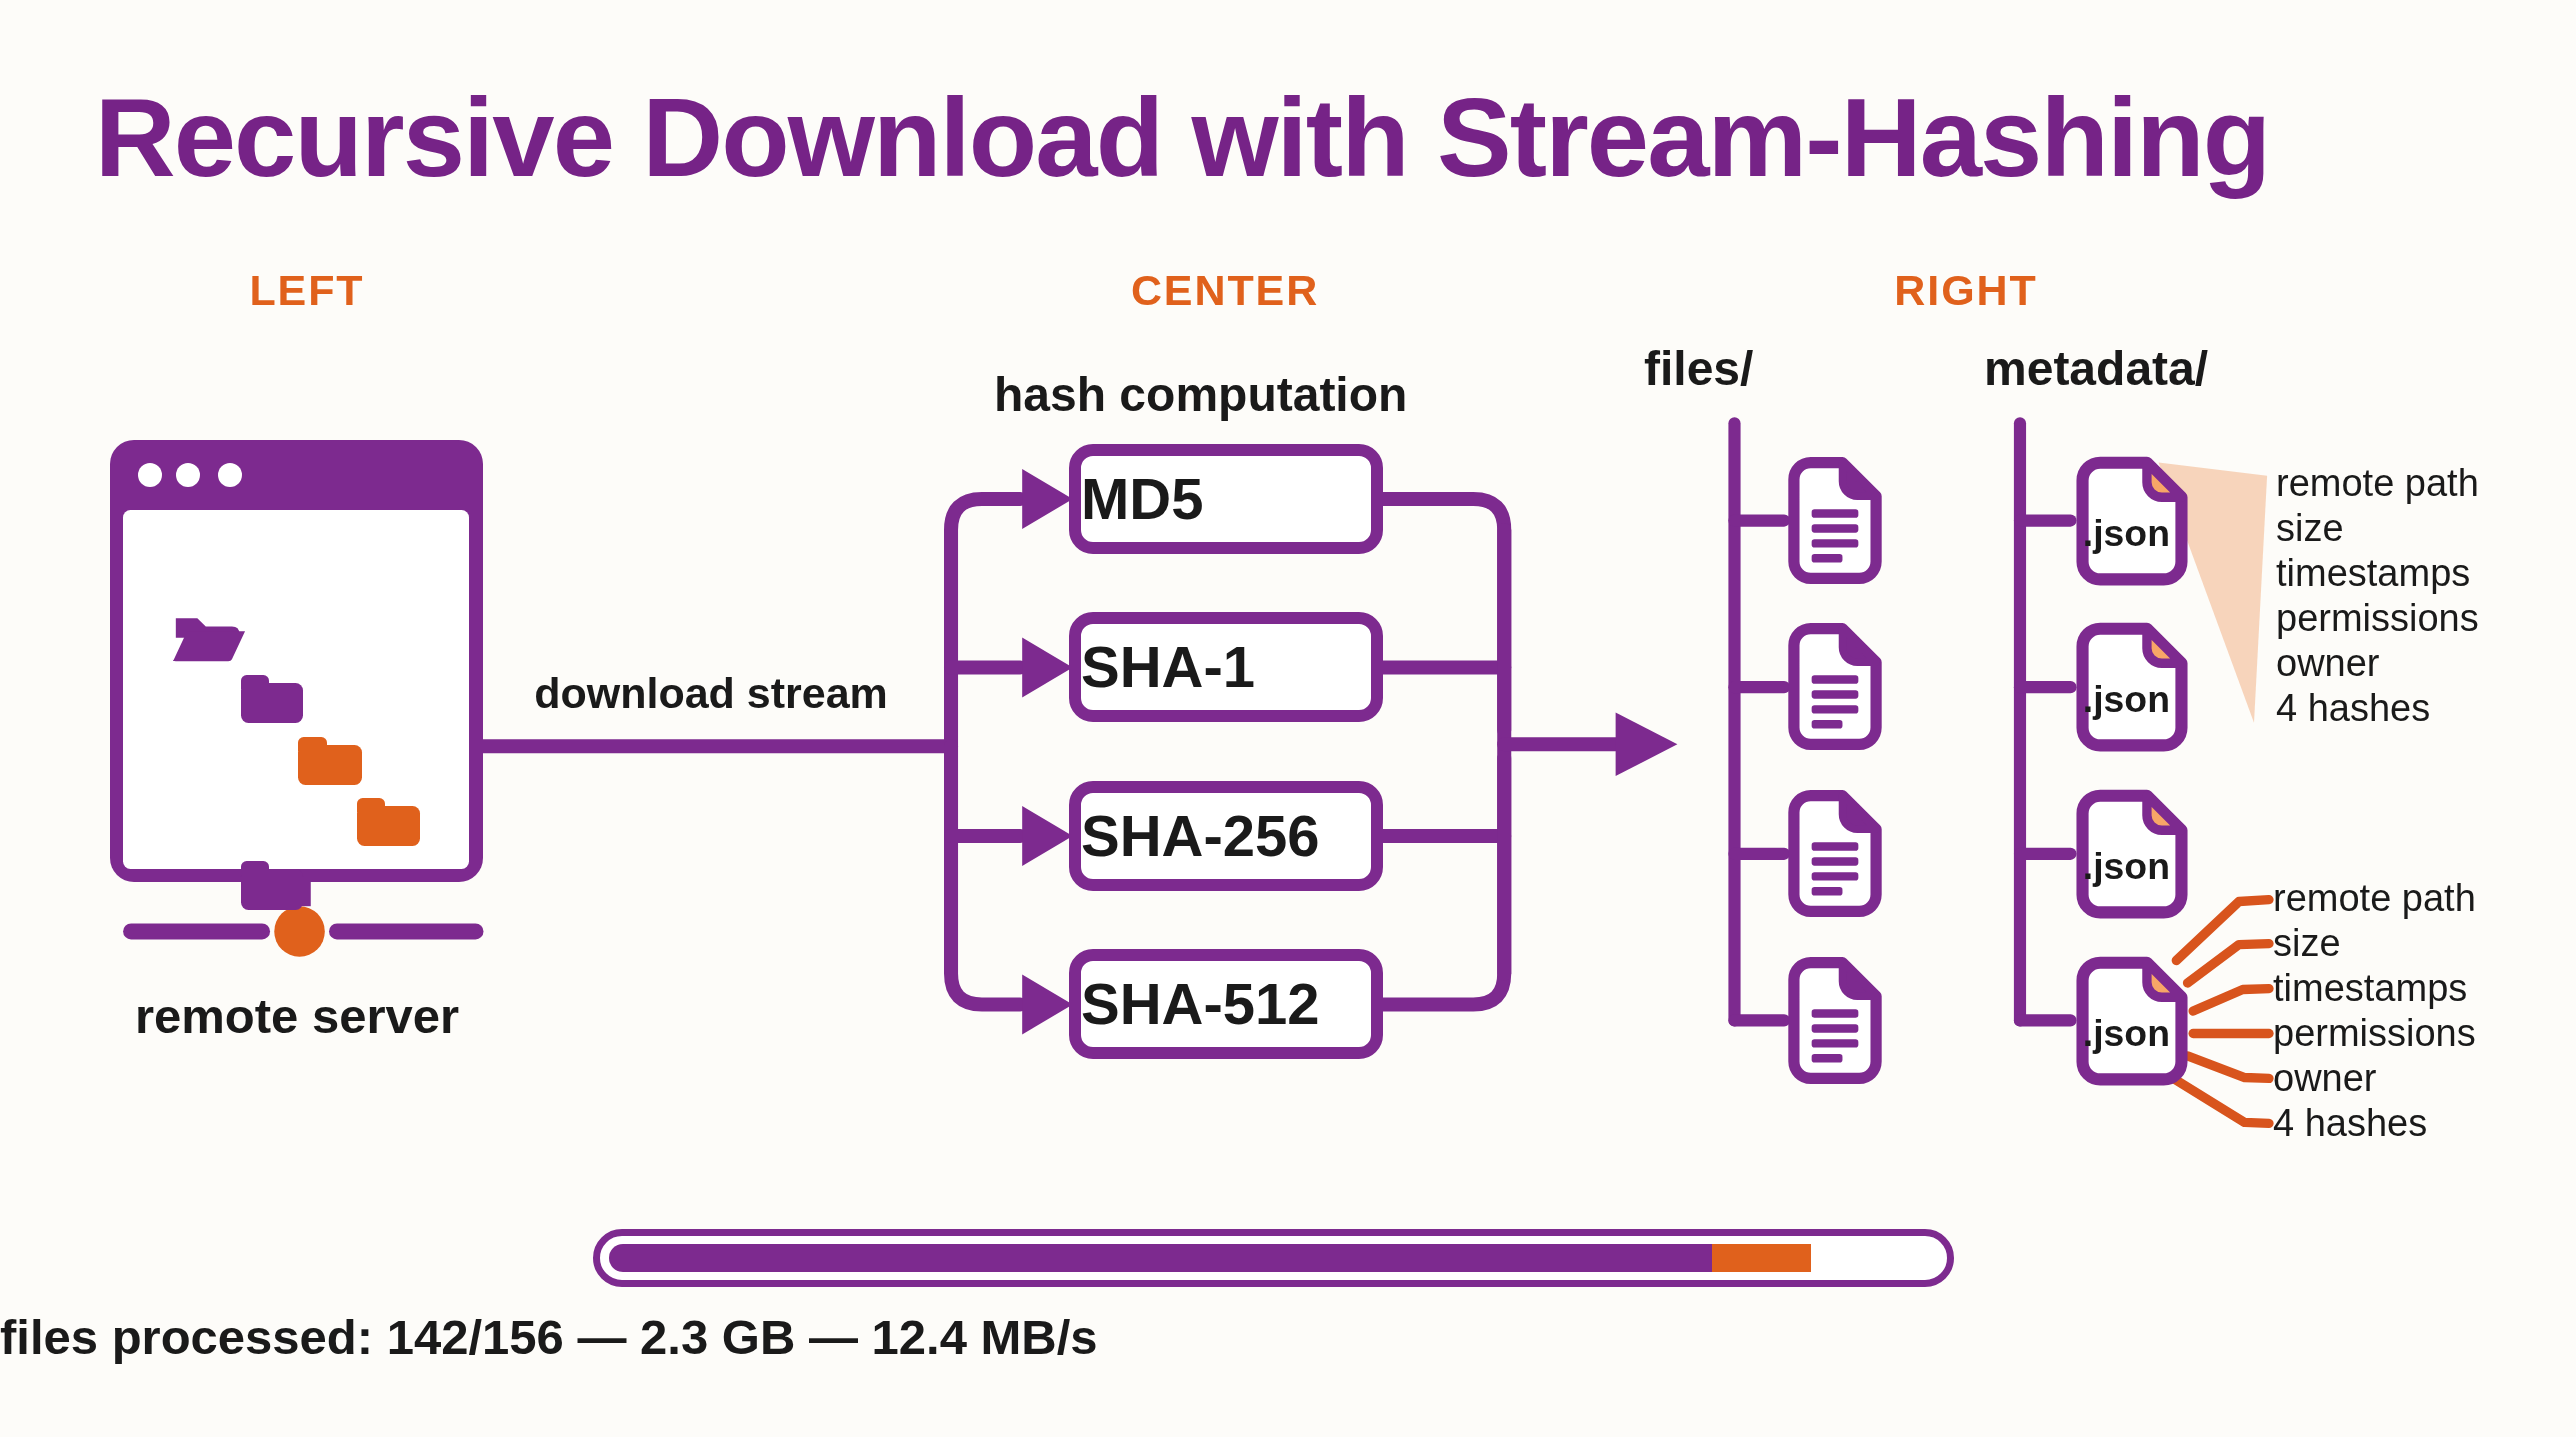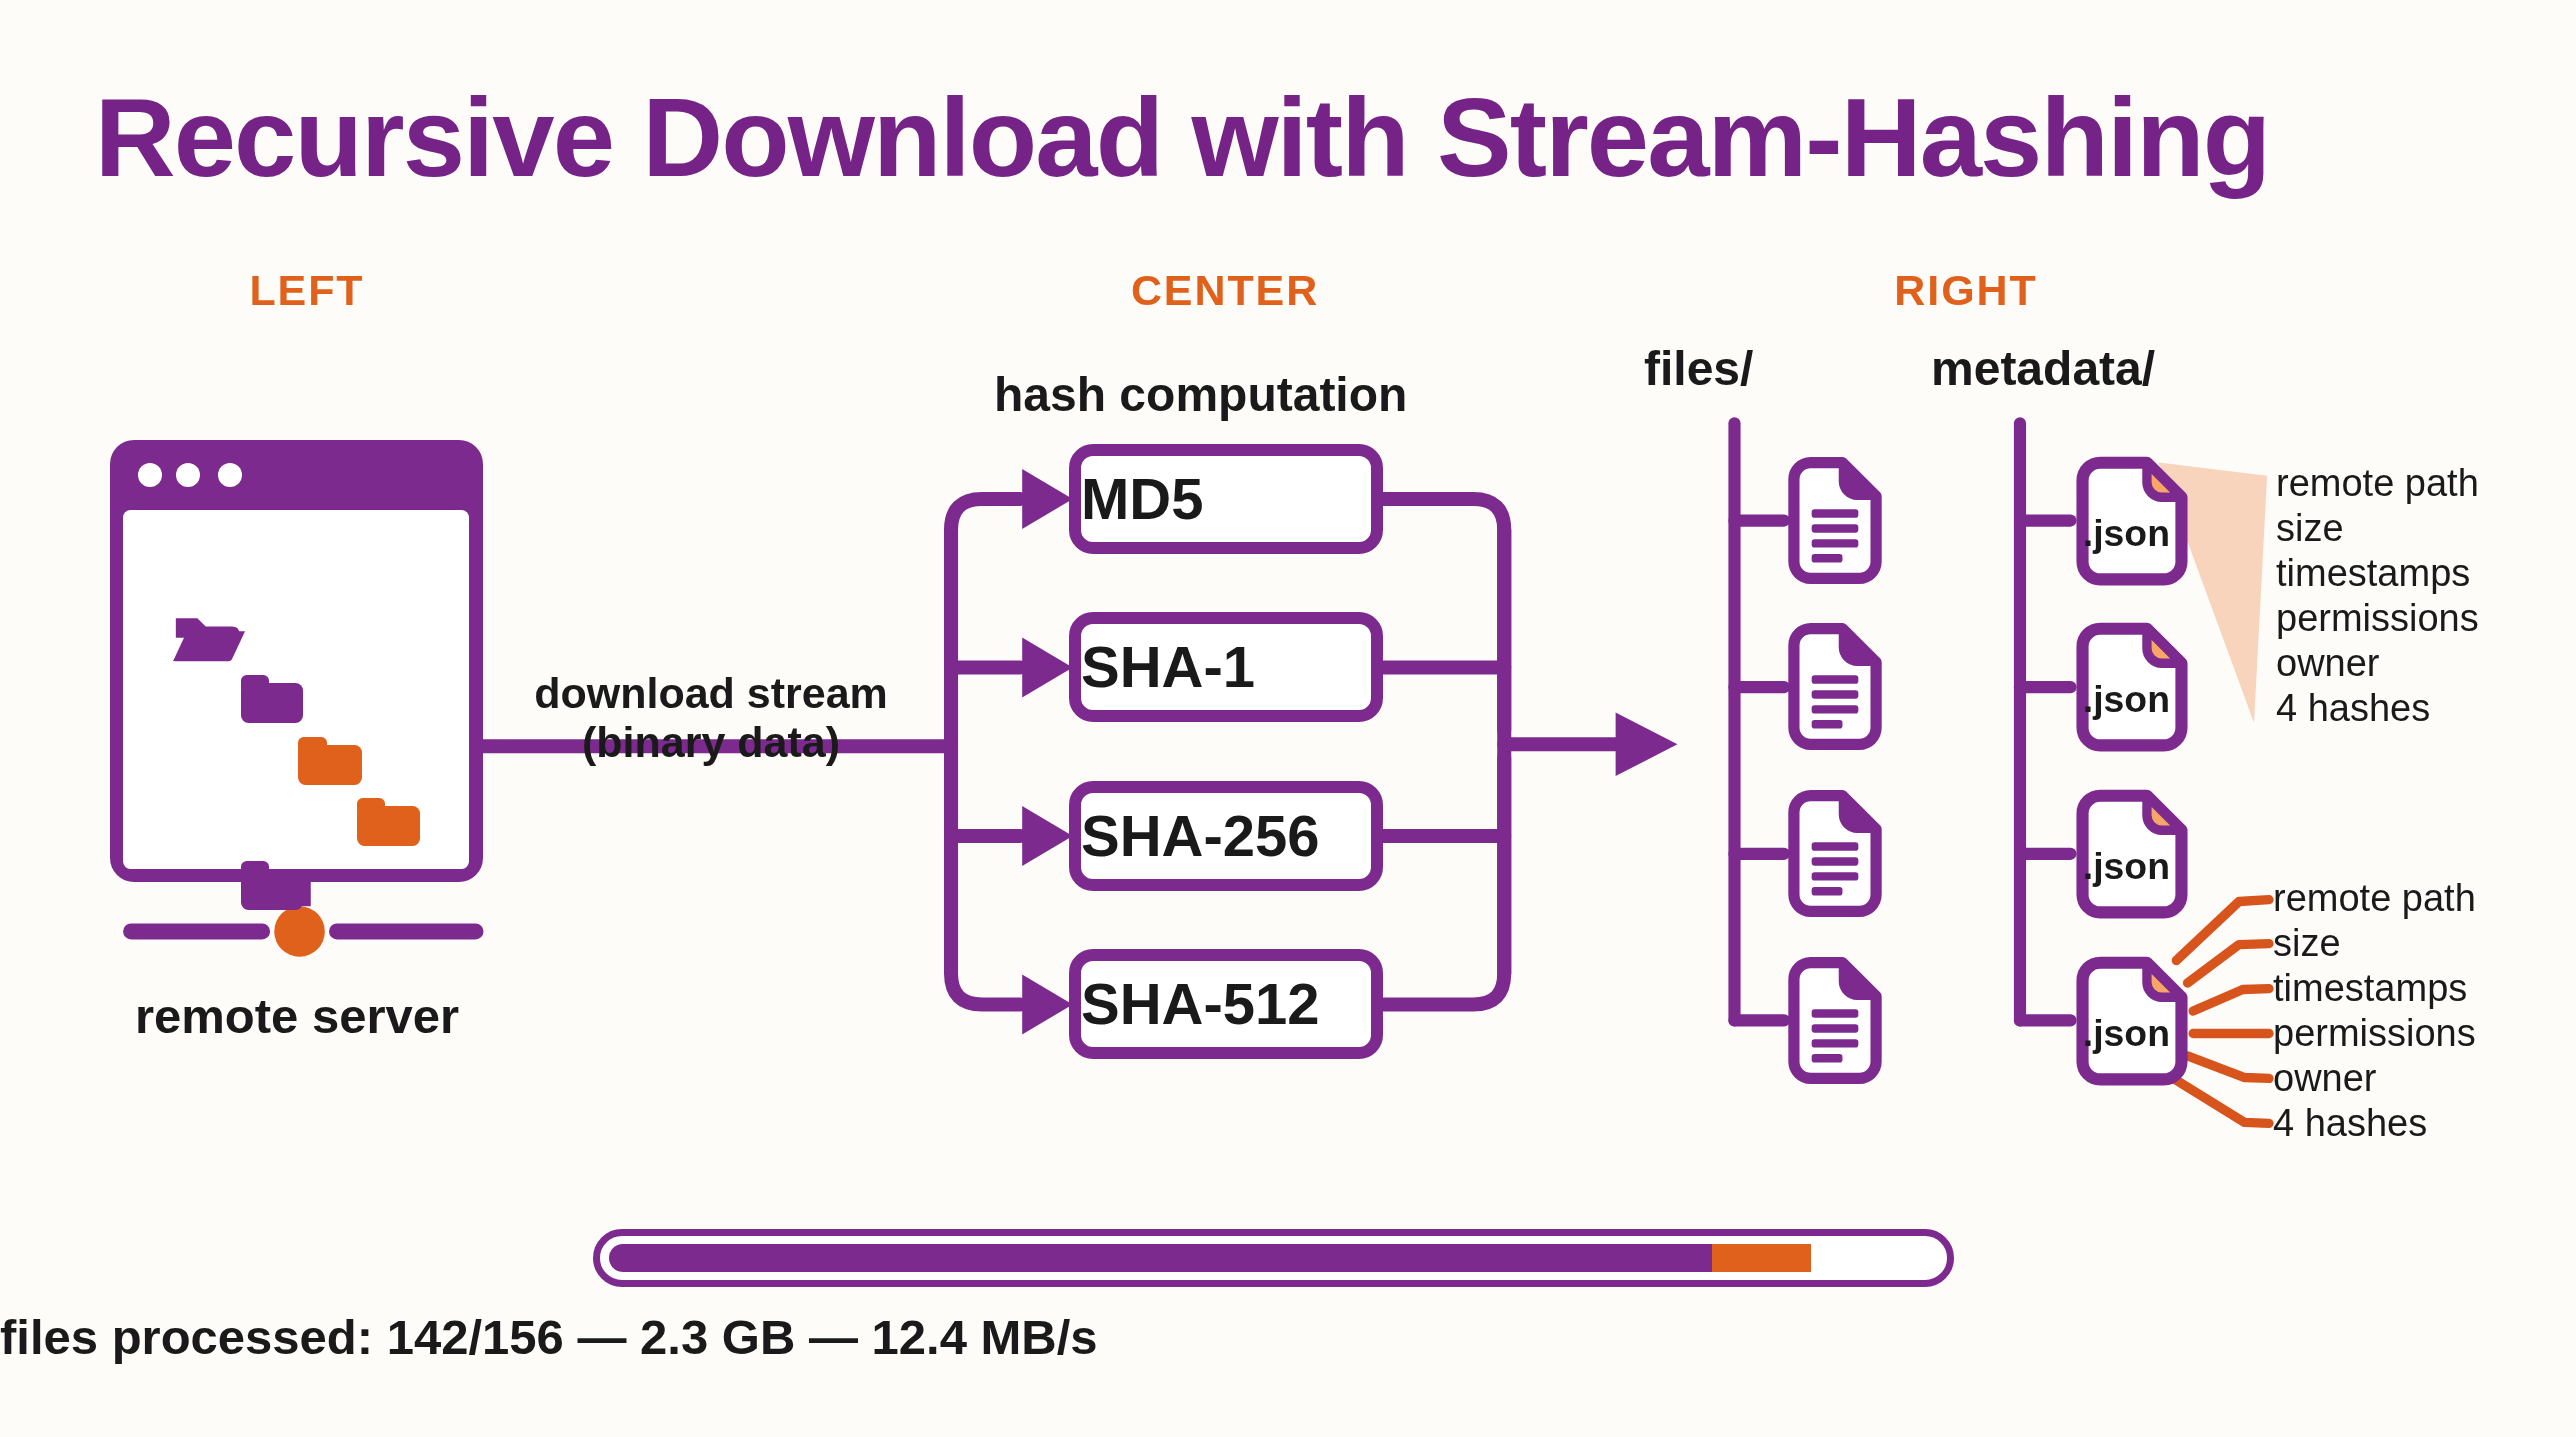--- a/index.html
+++ b/index.html
@@ -20,21 +20,21 @@
   .title{left:0;top:73px;width:2364px;text-align:center;font-size:112px;font-weight:700;
          letter-spacing:-1.9px;color:var(--purple-deep);}
 
   .zone-label{width:300px;top:266px;text-align:center;font-size:43px;font-weight:700;
               letter-spacing:1.9px;color:var(--orange);}
   .zl-left{left:157px;} .zl-center{left:1075px;} .zl-right{left:1816px;}
 
   .col-head{font-size:48px;font-weight:700;color:var(--ink);text-align:left;}
   .head-hash{left:994px;top:367px;width:468px;}
   .head-files{left:1644px;top:341px;width:281px;}
-  .head-meta{left:1931px;top:341px;width:281px;}
+  .head-meta{left:1984px;top:341px;width:281px;}
 
   
   .window{left:110px;top:440px;width:373px;height:442px;background:var(--purple);border-radius:24px;}
   .window-content{position:absolute;left:13px;top:70px;width:346px;height:359px;background:#fff;border-radius:7.5px;}
   .dot{position:absolute;top:22.5px;width:24px;height:24px;border-radius:50%;background:#fff;}
   .dot1{left:28px;} .dot2{left:66px;} .dot3{left:108px;}
   .folder{position:absolute;border-radius:7.5px;}
   .folder::before{content:"";position:absolute;top:-8.4px;left:0;width:45%;height:14px;
                   border-radius:5.6px 5.6px 0 0;background:inherit;}
   .f-purple{background:var(--purple);}
@@ -147,21 +147,20 @@
   <div class="abs zone-label zl-left">LEFT</div>
   <div class="abs zone-label zl-center">CENTER</div>
   <div class="abs zone-label zl-right">RIGHT</div>
 
   <div class="abs col-head head-hash">hash computation</div>
   <div class="abs col-head head-files">files/</div>
   <div class="abs col-head head-meta">metadata/</div>
 
   <div class="abs stream-label">
     <div>download stream</div>
-    <div>(binary data)</div>
   </div>
 
   <div class="abs window">
     <span class="dot dot1"></span>
     <span class="dot dot2"></span>
     <span class="dot dot3"></span>
     <div class="window-content">
       <svg style="left:47px;top:96px" width="79" height="58" viewBox="0 0 84 62">
         <path fill="#7d2a8f" d="M6,13 h23 l9,9 h28 q8,0 8,8 v4 H6 z"></path>
         <path fill="#7d2a8f" d="M3,59 L18,27 h62 l-14,30 q-1,2 -4,2 H6 q-4,0 -3,-2 z"></path>

